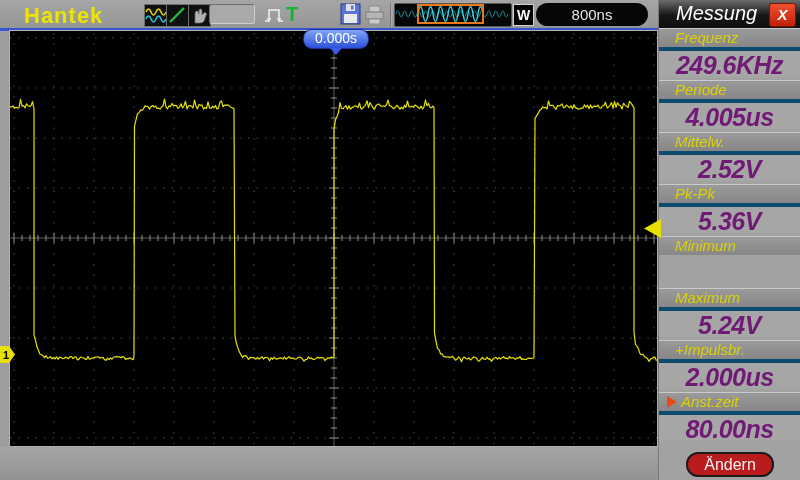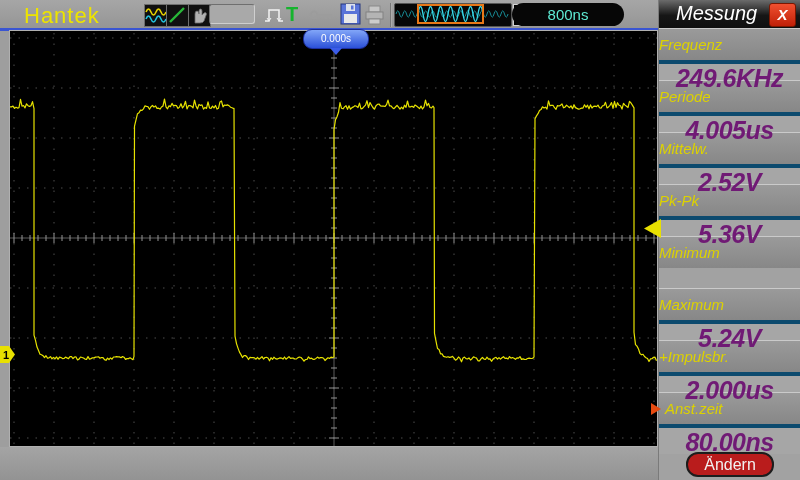--- a/index.html
+++ b/index.html
@@ -2,55 +2,55 @@
 <html><head>
 <meta charset="utf-8">
 <style>
   html,body{margin:0;padding:0;}
   body{width:800px;height:480px;overflow:hidden;background:#9e9e9e;
        font-family:"Liberation Sans",sans-serif;position:relative;}
   .abs{position:absolute;}
 
   
   #topbar{left:0;top:0;width:658px;height:30px;background:linear-gradient(#a6a6a6,#949494);}
-  #logo{left:24px;top:3px;font-size:22px;font-weight:normal;color:#ede400;letter-spacing:1px;}
+  #logo{left:24px;top:3px;font-size:22px;font-weight:bold;color:#ede400;letter-spacing:1px;}
   .tb-box{top:4px;width:21px;height:21px;background:#101010;border:1px solid #6e6e6e;}
   #empty-field{left:209px;top:4px;width:44px;height:18px;background:#a9a9a9;border-radius:3px;
     border-top:1px solid #6f6f6f;border-left:1px solid #6f6f6f;
     border-bottom:1px solid #cfcfcf;border-right:1px solid #cfcfcf;}
   #trig-letter{left:286px;top:3px;font-size:20px;font-weight:bold;color:#16b42e;}
   .tb-sep{top:3px;width:2px;height:24px;background:linear-gradient(to right,#5f5f5f,#c4c4c4);}
   #preview{left:394px;top:3px;width:116px;height:22px;background:#070707;border:1px solid #555;border-radius:2px;}
   #wbox{left:513px;top:4px;width:19px;height:20px;background:#000;border:1px solid #d2d2d2;
         color:#fff;font-weight:bold;font-size:14px;text-align:center;line-height:20px;}
   .pill{background:#060606;border-radius:12px;text-align:center;height:23px;line-height:23px;font-size:15px;}
-  #timebase{left:512px;top:3px;width:112px;color:#5eead4;}
+  #timebase{left:536px;top:3px;width:112px;color:#e5e5e5;}
 
   
   #blueline{left:0;top:28px;width:658px;height:3px;background:#3a55d2;}
   #screen{left:10px;top:31px;width:647px;height:415px;background:#000;outline:1px solid #b0b0b0;}
   #trig-tag{left:303px;top:29px;width:64px;height:18px;border-radius:9px;
     background:linear-gradient(#82a6f8,#2b50d8);border:1px solid #1d2f9e;
-    color:#fff;font-size:10px;text-align:center;line-height:17px;z-index:5;}
+    color:#fff;font-size:14px;text-align:center;line-height:17px;z-index:5;}
   #trig-tag .tri{position:absolute;left:26px;top:18px;width:0;height:0;
     border-left:6px solid transparent;border-right:6px solid transparent;border-top:7px solid #3b5ce8;}
   #ch1-marker{left:0;top:346px;z-index:4;}
   #trig-arrow{left:644px;top:219px;z-index:4;}
 
   
   #panel{left:658px;top:0;width:142px;height:480px;background:#a2a2a2;border-left:1px solid #7a7a7a;box-sizing:border-box;font-style:italic;}
   #panel-title{position:relative;height:28px;background:linear-gradient(#6b6b6b,#161616 55%,#101010);
     color:#fff;font-size:20px;padding-left:17px;line-height:27px;}
   #close-btn{position:absolute;right:4px;top:3px;width:25px;height:22px;background:linear-gradient(#f05030,#c02008);
     border:1px solid #7c1600;border-radius:3px;color:#fff;font-weight:bold;font-size:15px;
     text-align:center;line-height:21px;}
   .mrow{height:52px;}
-  .mlabel{height:32px;background:linear-gradient(#9a9a9a,#878787);
+  .mlabel{height:19px;background:linear-gradient(#9a9a9a,#878787);
     border-top:1px solid #cacaca;color:#ddd200;font-size:15px;
-    padding-left:0;line-height:21px;display:flex;align-items:center;box-sizing:border-box;}
+    padding-left:16px;line-height:21px;display:flex;align-items:center;box-sizing:border-box;}
   .mlabel .txt{line-height:20px;}
   .mvalue{height:30px;background:#a6a6a6;border-top:4px solid #0c4a6e;color:#701a75;
     font-size:25px;font-weight:bold;text-align:center;line-height:29px;letter-spacing:-0.5px;box-sizing:border-box;}
   .sel-marker{width:0;height:0;border-left:10px solid #e84b10;border-top:6px solid transparent;
     border-bottom:6px solid transparent;margin-right:4px;margin-left:-8px;}
   #aendern{left:686px;top:452px;width:88px;height:25px;border-radius:12px;background:#b91c1c;
     border:2px solid #1c1c1c;color:#f2f2f2;font-size:16px;text-align:center;line-height:22px;box-sizing:border-box;}
 
   
   #bottombar{left:0;top:447px;width:658px;height:33px;background:linear-gradient(#a4a4a4,#939393);}

